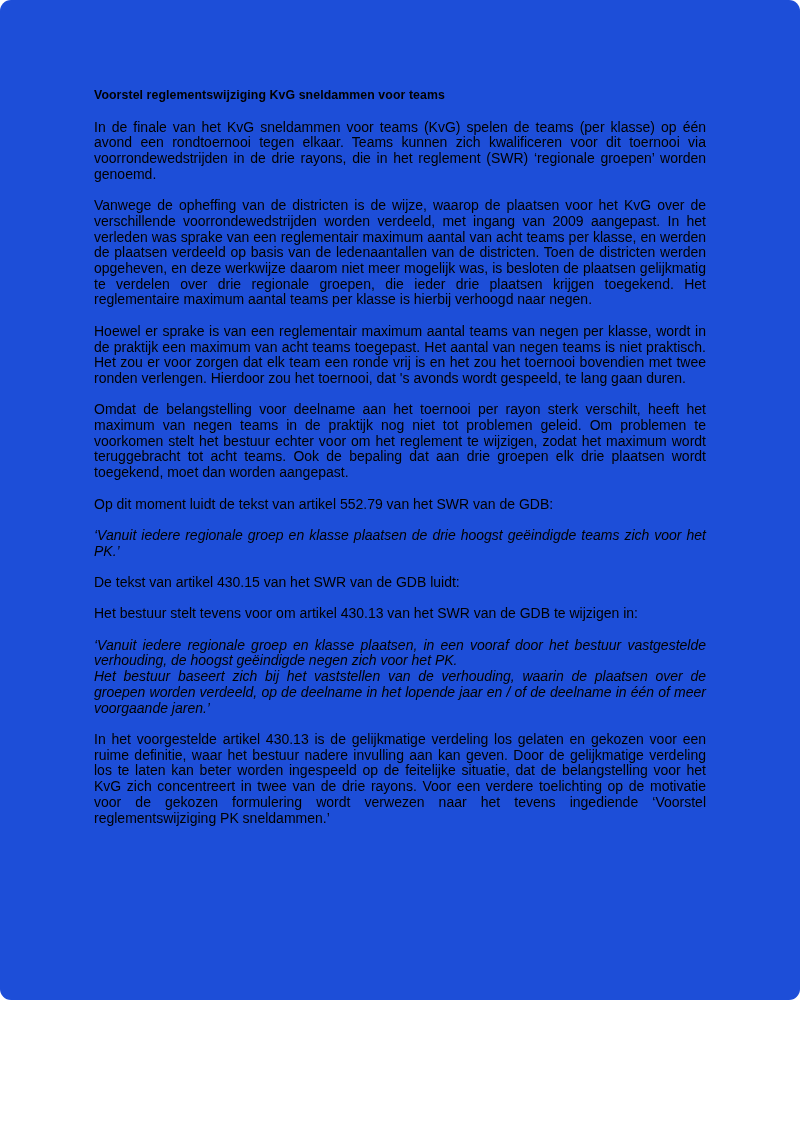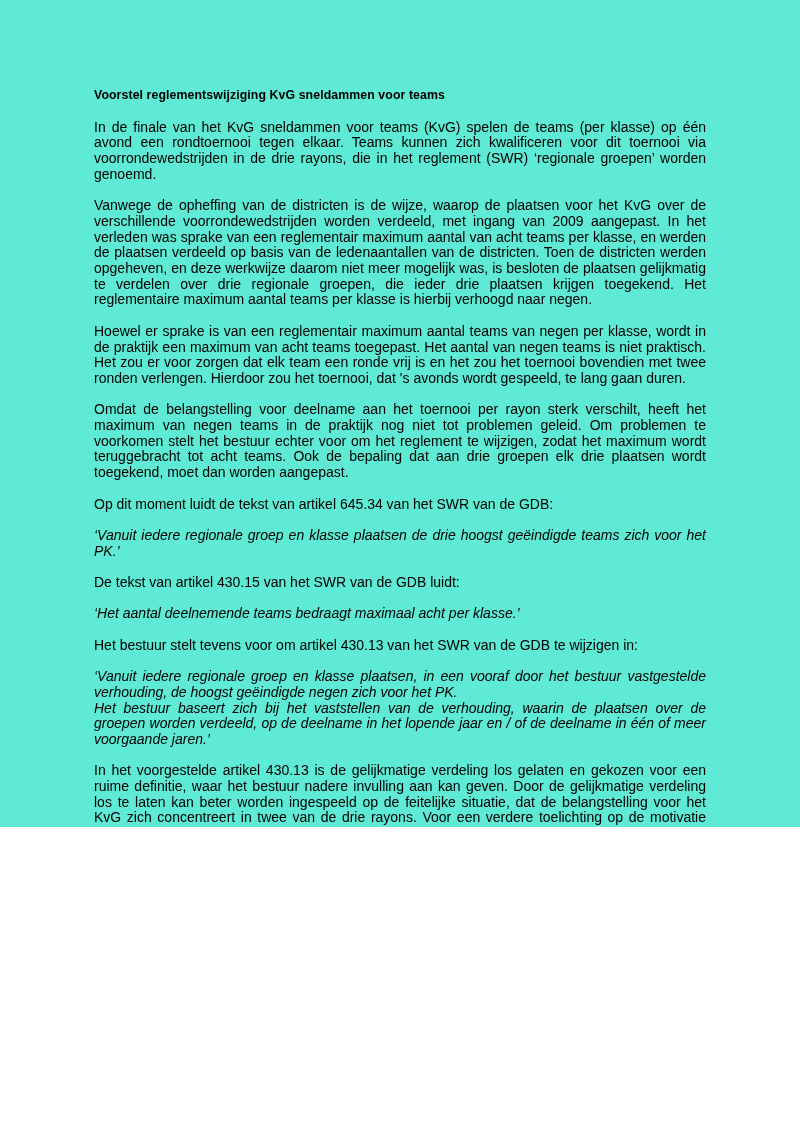--- a/index.html
+++ b/index.html
@@ -11,23 +11,24 @@
   body {
     width: 800px;
     height: 1132px;
     font-family: "Liberation Sans", sans-serif;
     color: #000000;
     -webkit-font-smoothing: antialiased;
   }
   .page {
     position: relative;
     width: 800px;
-    height: 827px;
-    background: #5eead4;
+    height: 1000px;
+    background: #1d4ed8;
     overflow: hidden;
+    border-radius: 11px;
   }
   .content {
     position: absolute;
     left: 94px;
     top: 88px;
     width: 612px;
   }
   .doc-title {
     font-size: 12.3px;
     font-weight: bold;
@@ -60,29 +61,28 @@
     <h1 class="doc-title">Voorstel reglementswijziging KvG sneldammen voor teams</h1>
 
     <p class="para gap-title">In de finale van het KvG sneldammen voor teams (KvG) spelen de teams (per klasse) op één avond een rondtoernooi tegen elkaar. Teams kunnen zich kwalificeren voor dit toernooi via voorrondewedstrijden in de drie rayons, die in het reglement (SWR) ‘regionale groepen’ worden genoemd.</p>
 
     <p class="para gap-para">Vanwege de opheffing van de districten is de wijze, waarop de plaatsen voor het KvG over de verschillende voorrondewedstrijden worden verdeeld, met ingang van 2009 aangepast. In het verleden was sprake van een reglementair maximum aantal van acht teams per klasse, en werden de plaatsen verdeeld op basis van de ledenaantallen van de districten. Toen de districten werden opgeheven, en deze werkwijze daarom niet meer mogelijk was, is besloten de plaatsen gelijkmatig te verdelen over drie regionale groepen, die ieder drie plaatsen krijgen toegekend. Het reglementaire maximum aantal teams per klasse is hierbij verhoogd naar negen.</p>
 
     <p class="para gap-para">Hoewel er sprake is van een reglementair maximum aantal teams van negen per klasse, wordt in de praktijk een maximum van acht teams toegepast. Het aantal van negen teams is niet praktisch. Het zou er voor zorgen dat elk team een ronde vrij is en het zou het toernooi bovendien met twee ronden verlengen. Hierdoor zou het toernooi, dat 's avonds wordt gespeeld, te lang gaan duren.</p>
 
     <p class="para gap-para">Omdat de belangstelling voor deelname aan het toernooi per rayon sterk verschilt, heeft het maximum van negen teams in de praktijk nog niet tot problemen geleid. Om problemen te voorkomen stelt het bestuur echter voor om het reglement te wijzigen, zodat het maximum wordt teruggebracht tot acht teams. Ook de bepaling dat aan drie groepen elk drie plaatsen wordt toegekend, moet dan worden aangepast.</p>
 
-    <p class="para gap-para">Op dit moment luidt de tekst van artikel 645.34 van het SWR van de GDB:</p>
+    <p class="para gap-para">Op dit moment luidt de tekst van artikel 552.79 van het SWR van de GDB:</p>
 
     <p class="para italic gap-para">‘Vanuit iedere regionale groep en klasse plaatsen de drie hoogst geëindigde teams zich voor het PK.’</p>
 
     <p class="para gap-para">De tekst van artikel 430.15 van het SWR van de GDB luidt:</p>
 
 
 
-    <p class="para italic gap-para">‘Het aantal deelnemende teams bedraagt maximaal acht per klasse.’</p>
 
     <p class="para gap-para">Het bestuur stelt tevens voor om artikel 430.13 van het SWR van de GDB te wijzigen in:</p>
 
     <p class="para italic gap-para">‘Vanuit iedere regionale groep en klasse plaatsen, in een vooraf door het bestuur vastgestelde verhouding, de hoogst geëindigde negen zich voor het PK.</p>
 
     <p class="para italic">Het bestuur baseert zich bij het vaststellen van de verhouding, waarin de plaatsen over de groepen worden verdeeld, op de deelname in het lopende jaar en / of de deelname in één of meer voorgaande jaren.’</p>
 
     <p class="para gap-para">In het voorgestelde artikel 430.13 is de gelijkmatige verdeling los gelaten en gekozen voor een ruime definitie, waar het bestuur nadere invulling aan kan geven. Door de gelijkmatige verdeling los te laten kan beter worden ingespeeld op de feitelijke situatie, dat de belangstelling voor het KvG zich concentreert in twee van de drie rayons. Voor een verdere toelichting op de motivatie voor de gekozen formulering wordt verwezen naar het tevens ingediende ‘Voorstel reglementswijziging PK sneldammen.’</p>
 
   </div>

